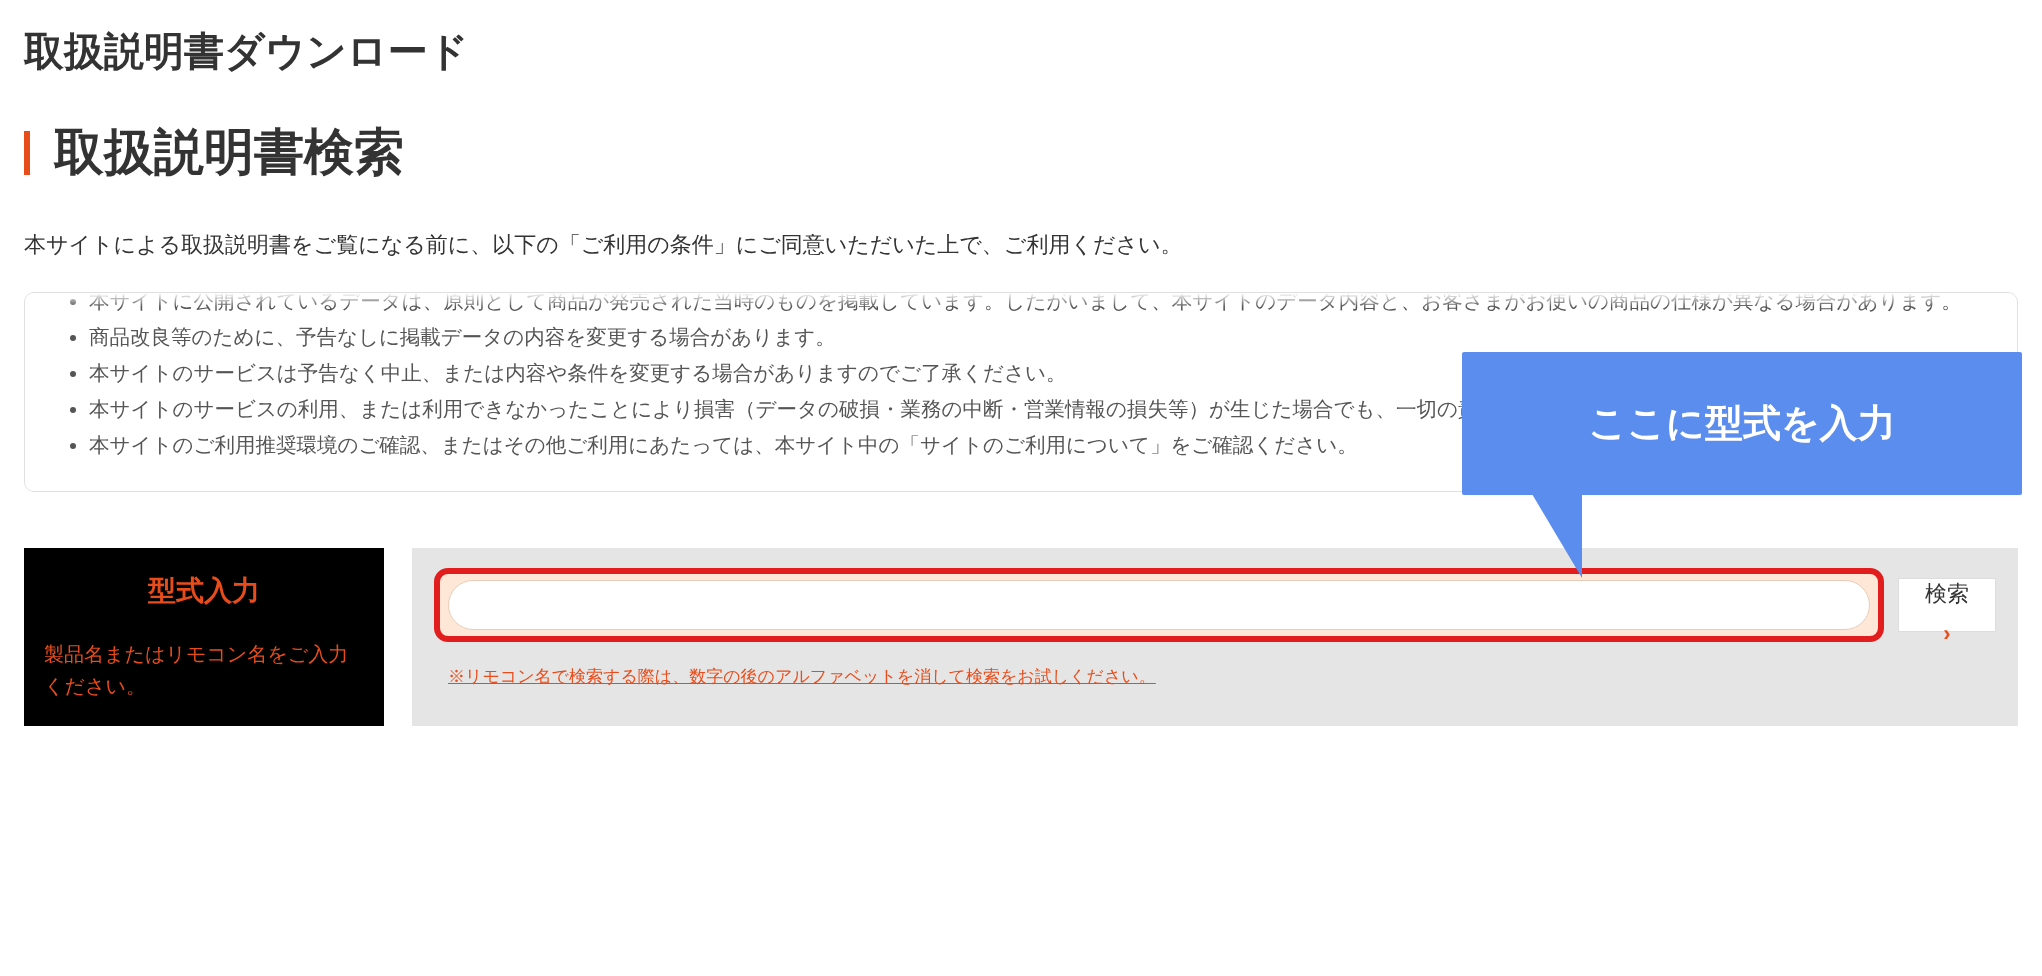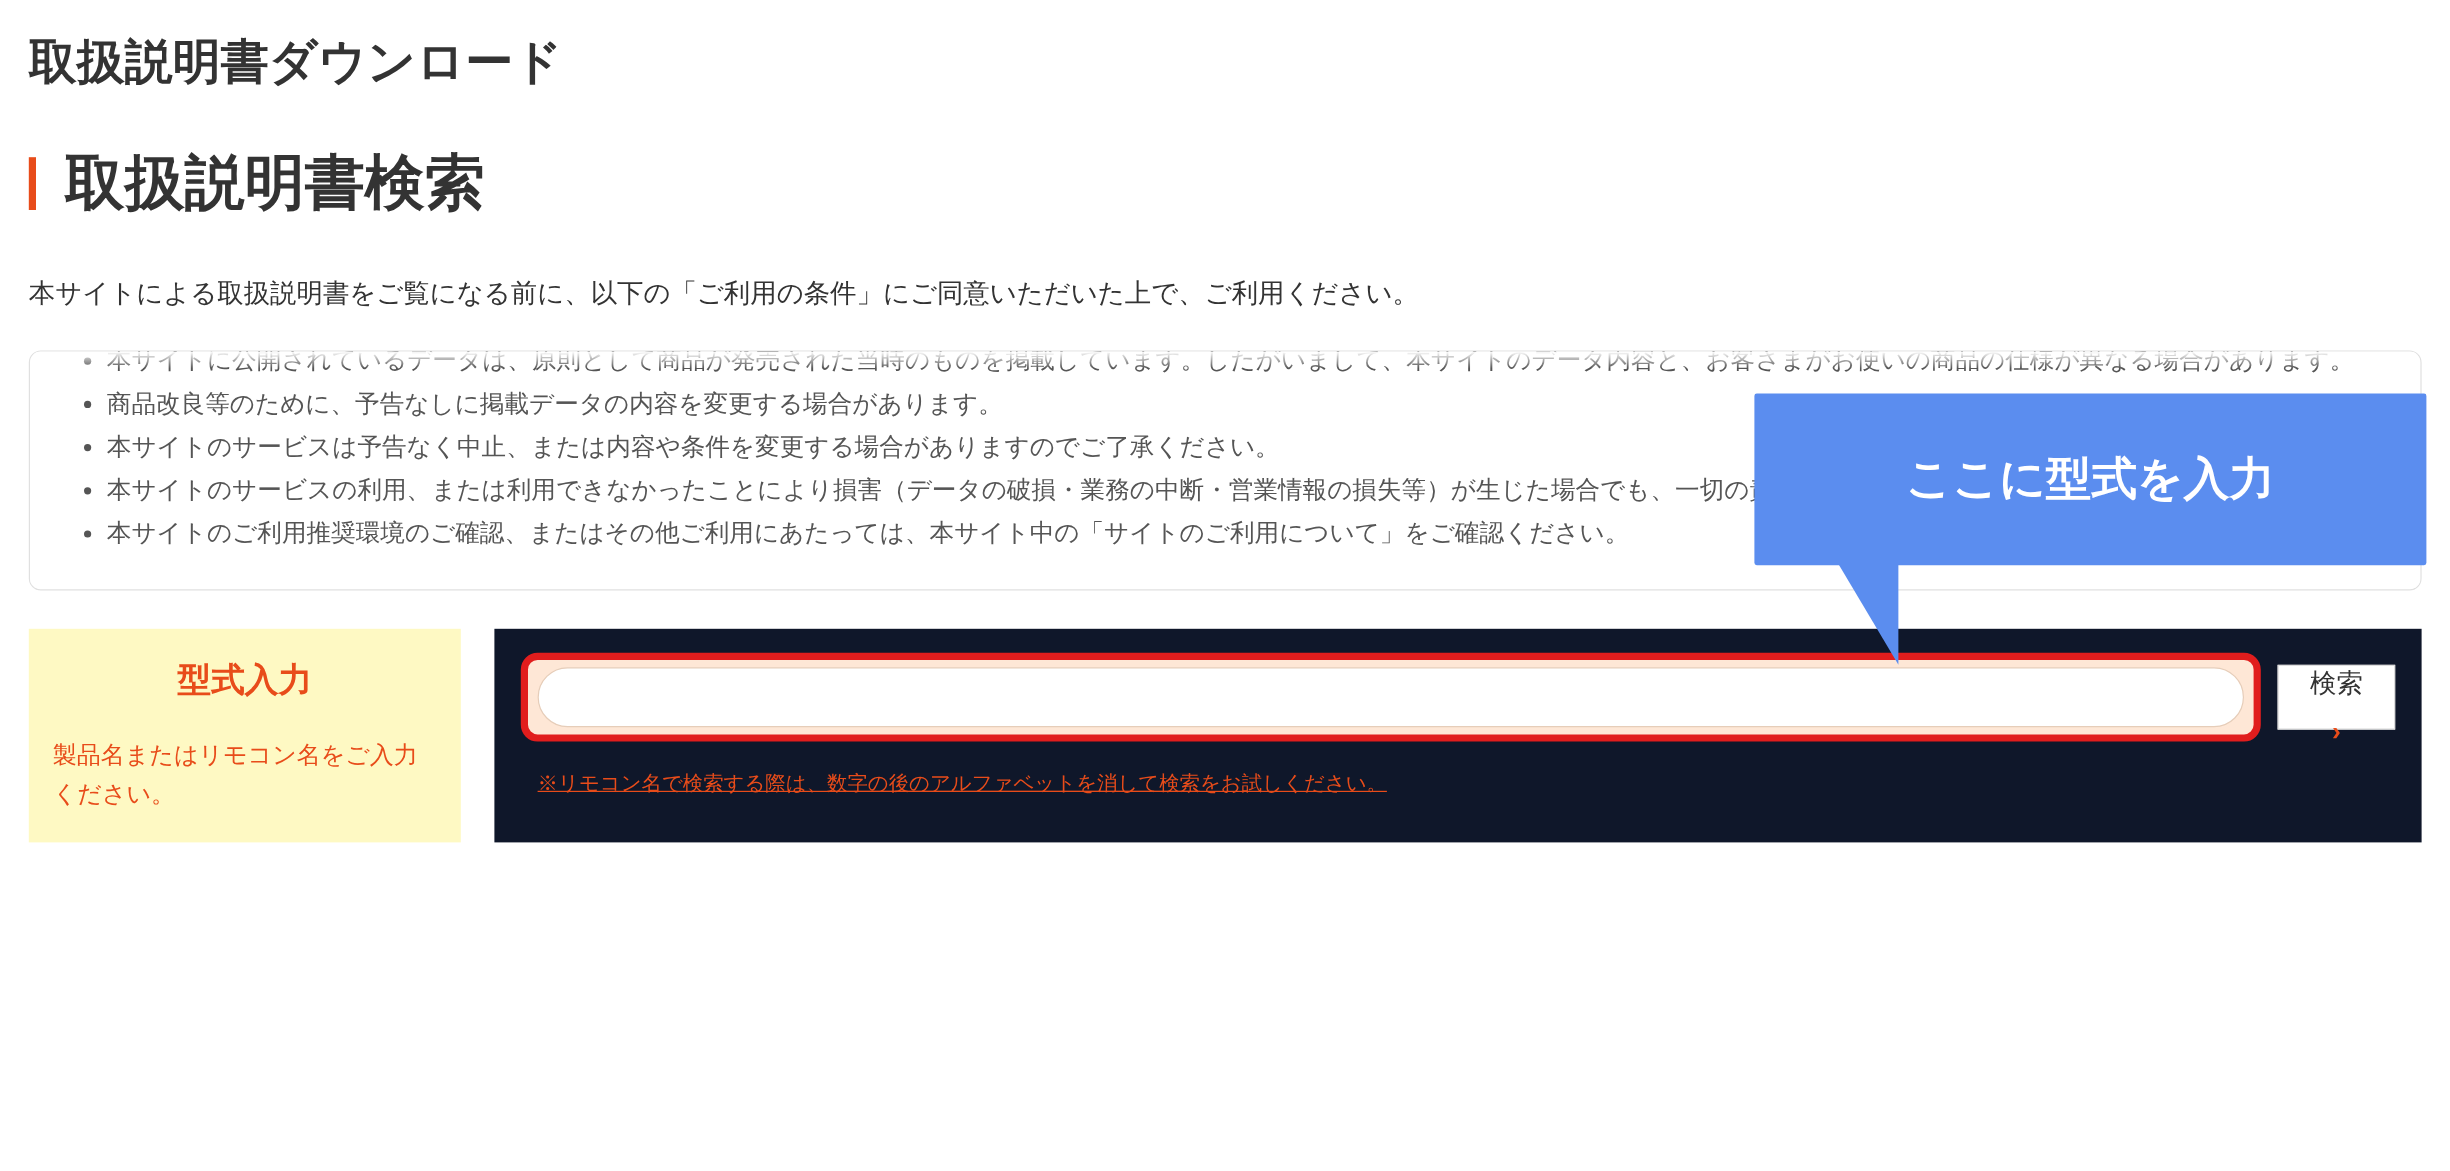--- a/index.html
+++ b/index.html
@@ -33,21 +33,21 @@
       font-size: 22px;
       margin-bottom: 32px;
     }
     .conditions-box {
       border: 1px solid #e0e0e0;
       border-radius: 10px;
       padding: 12px 36px 4px 36px;
       position: relative;
       overflow: hidden;
       height: 200px;
-      margin-bottom: 32px;
+      margin-bottom: 56px;
     }
     .conditions-box .fade-top {
       position: absolute; left:0; right:0; top:0; height: 14px;
       background: linear-gradient(#fff, rgba(255,255,255,0));
     }
     .conditions-box .fade-bottom {
       position: absolute; left:0; right:0; bottom:0; height: 18px;
       background: linear-gradient(rgba(255,255,255,0), #fff);
     }
     .conditions-box ul {
@@ -62,39 +62,39 @@
     .conditions-box li.partial-top {
       margin-top: -22px;
     }
     .search-row {
       display: flex;
       gap: 28px;
       align-items: stretch;
       position: relative;
     }
     .label-panel {
-      background: #fef9c3;
+      background: #000000;
       width: 360px;
       padding: 24px 20px;
       text-align: center;
     }
     .label-panel .label-title {
       color: #e84c1a;
       font-size: 28px;
       font-weight: 700;
       margin-bottom: 28px;
     }
     .label-panel .label-sub {
       color: #e84c1a;
       font-size: 20px;
       text-align: left;
       line-height: 1.6;
     }
     .input-panel {
-      background: #0f172a;
+      background: #e5e5e5;
       flex: 1;
       padding: 20px 22px 26px 22px;
       position: relative;
     }
     .input-area {
       display: flex;
       gap: 14px;
       align-items: center;
     }
     .input-highlight {

